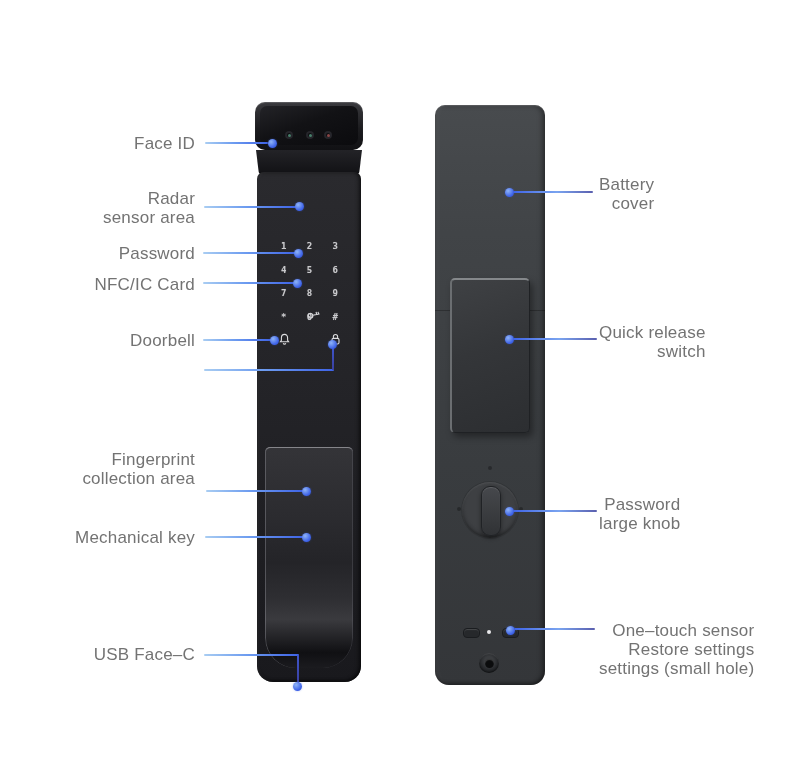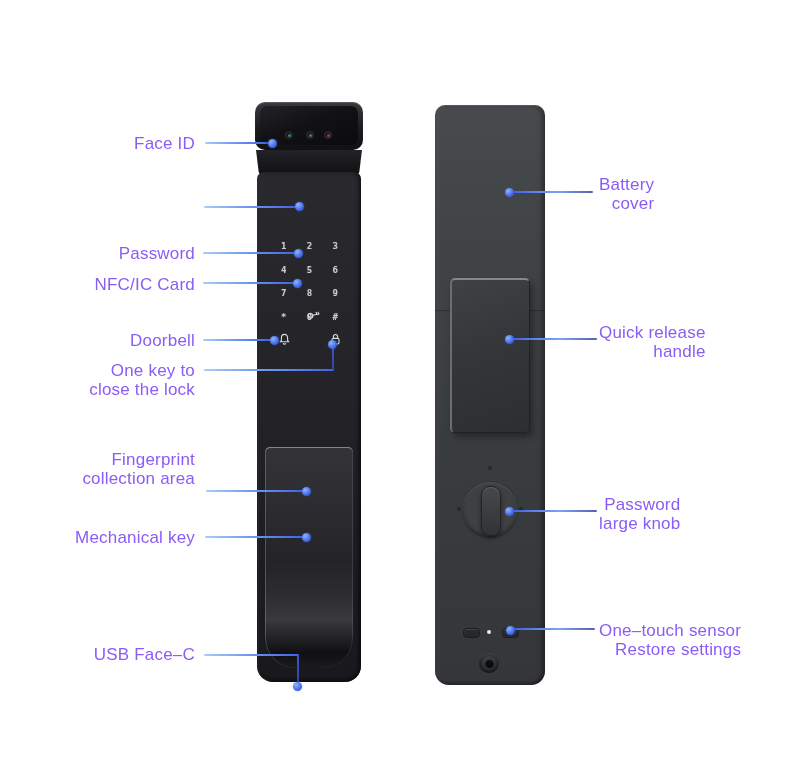--- a/index.html
+++ b/index.html
@@ -1,21 +1,21 @@
 <!DOCTYPE html>
 <html><head>
 <meta charset="utf-8">
 <style>
   html,body{margin:0;padding:0;background:#ffffff;}
   .stage{
     position:relative;width:790px;height:783px;background:#ffffff;overflow:hidden;
     font-family:"Liberation Sans",sans-serif;
   }
   
-  .lbl{position:absolute;font-size:17px;line-height:19px;color:#8b5cf6;letter-spacing:.2px;}
+  .lbl{position:absolute;font-size:17px;line-height:19px;color:#737373;letter-spacing:.2px;}
   .lbl span{display:block;}
   .lbl-l{right:595px;text-align:right;white-space:nowrap;}
   .lbl-r{left:599px;text-align:right;white-space:nowrap;}
   
   .line{position:absolute;height:2px;border-radius:1px;}
   .line-l{background:linear-gradient(90deg,#a9cdf2 0%,#6d9cf0 45%,#3e63e6 100%);}
   .line-r{background:linear-gradient(90deg,#3e63e6 0%,#7aa4f0 55%,#5a5fae 100%);}
   .line-v{position:absolute;width:2px;border-radius:1px;background:linear-gradient(180deg,#3e55cc,#3a3f9e);}
   .dot{position:absolute;width:9px;height:9px;border-radius:50%;
        background:radial-gradient(circle at 35% 32%,#8fb4f7,#3e63e8 65%,#2f4fd0);
@@ -148,20 +148,24 @@
       <div class="bl-socket-hole"></div>
     </div>
   </div>
 
   <div class="lbl lbl-l" style="top:134px">
     <span>Face ID</span>
   </div>
   <div class="line line-l" style="left:205px;top:142px;width:63px"></div>
   <div class="dot" style="left:268px;top:139px"></div>
 
+  <div class="lbl lbl-l" style="top:189px">
+    <span>Radar</span>
+    <span>sensor area</span>
+  </div>
   <div class="line line-l" style="left:204px;top:206px;width:93px"></div>
   <div class="dot" style="left:295px;top:202px"></div>
 
   <div class="lbl lbl-l" style="top:244px">
     <span>Password</span>
   </div>
   <div class="line line-l" style="left:203px;top:252px;width:93px"></div>
   <div class="dot" style="left:294px;top:249px"></div>
 
   <div class="lbl lbl-l" style="top:275px">
@@ -169,24 +173,20 @@
   </div>
   <div class="line line-l" style="left:203px;top:282px;width:92px"></div>
   <div class="dot" style="left:293px;top:279px"></div>
 
   <div class="lbl lbl-l" style="top:331px">
     <span>Doorbell</span>
   </div>
   <div class="line line-l" style="left:203px;top:339px;width:69px"></div>
   <div class="dot" style="left:270px;top:336px"></div>
 
-  <div class="lbl lbl-l" style="top:361px">
-    <span>One key to</span>
-    <span>close the lock</span>
-  </div>
   <div class="line line-l" style="left:204px;top:369px;width:130px"></div>
   <div class="line-v" style="left:332px;top:347px;height:23px"></div>
   <div class="dot" style="left:328px;top:340px"></div>
 
   <div class="lbl lbl-l" style="top:450px">
     <span>Fingerprint</span>
     <span>collection area</span>
   </div>
   <div class="line line-l" style="left:206px;top:490px;width:98px"></div>
   <div class="dot" style="left:302px;top:487px"></div>
@@ -206,32 +206,33 @@
 
   <div class="lbl lbl-r" style="top:175px">
     <span>Battery</span>
     <span>cover</span>
   </div>
   <div class="dot" style="left:505px;top:188px"></div>
   <div class="line line-r" style="left:513px;top:191px;width:80px"></div>
 
   <div class="lbl lbl-r" style="top:323px">
     <span>Quick release</span>
-    <span>handle</span>
+    <span>switch</span>
   </div>
   <div class="dot" style="left:505px;top:335px"></div>
   <div class="line line-r" style="left:513px;top:338px;width:84px"></div>
 
   <div class="lbl lbl-r" style="top:495px">
     <span>Password</span>
     <span>large knob</span>
   </div>
   <div class="dot" style="left:505px;top:507px"></div>
   <div class="line line-r" style="left:513px;top:510px;width:84px"></div>
 
   <div class="lbl lbl-r" style="top:621px">
     <span>One–touch sensor</span>
     <span>Restore settings</span>
+    <span>settings (small hole)</span>
   </div>
   <div class="dot" style="left:506px;top:626px"></div>
   <div class="line line-r" style="left:514px;top:628px;width:81px"></div>
 
 </div>
 
 </body></html>

